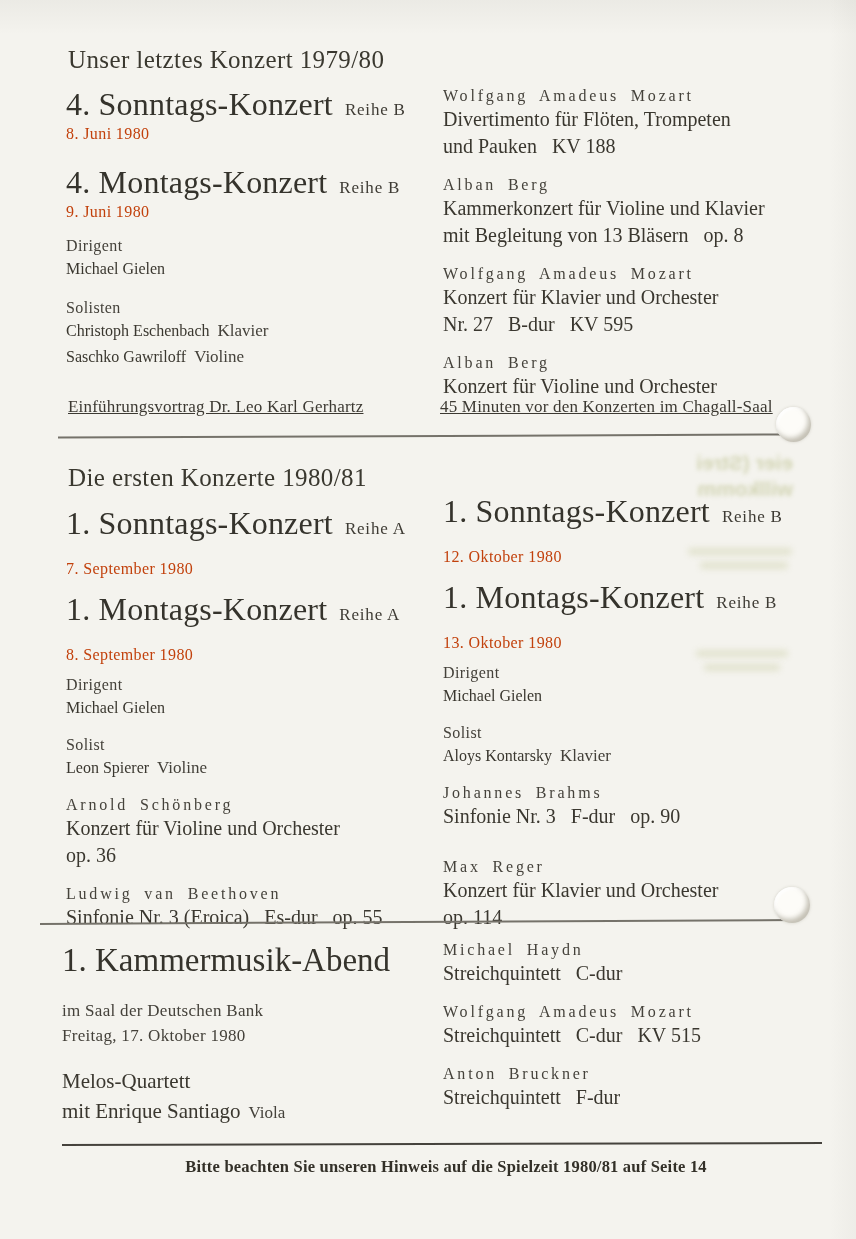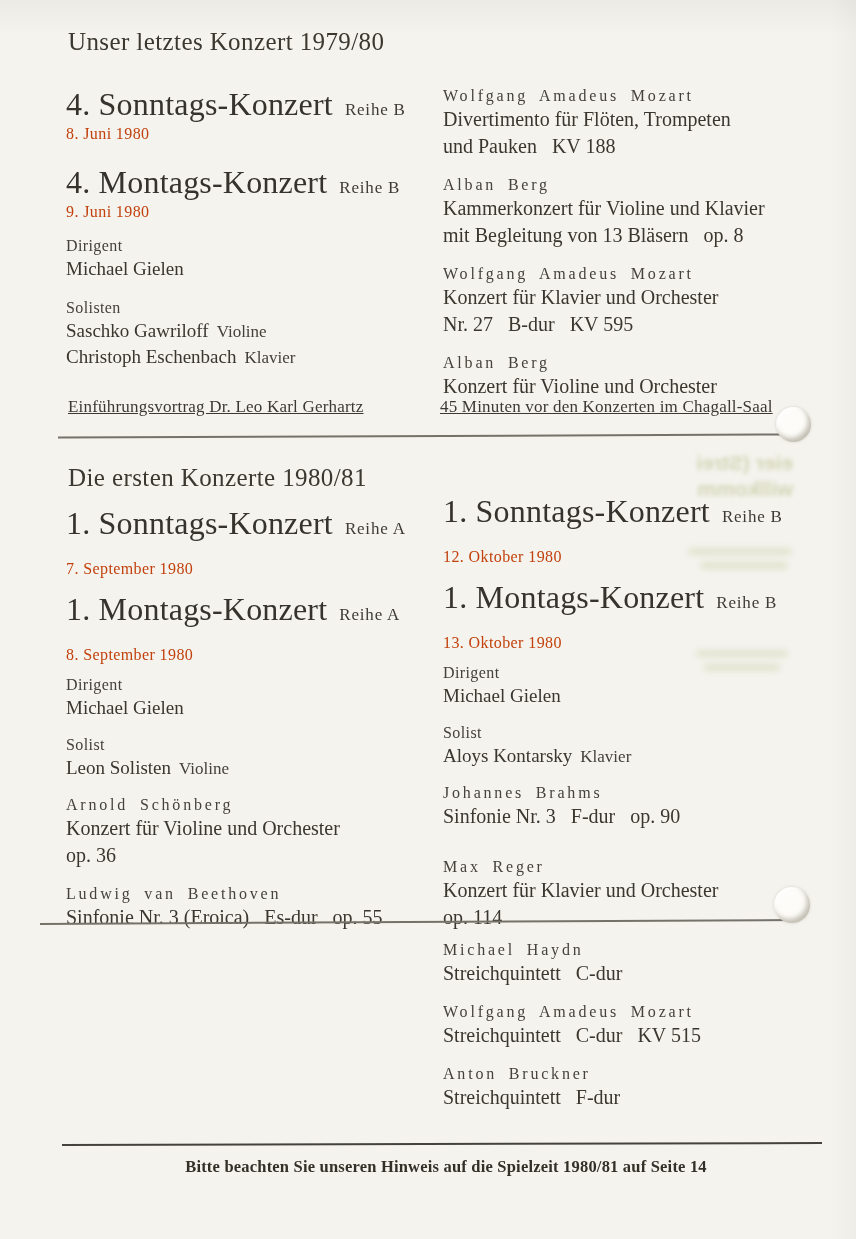--- a/index.html
+++ b/index.html
@@ -15,21 +15,21 @@
   .scan-top{position:absolute;left:0;top:0;width:100%;height:34px;
     background:linear-gradient(180deg,rgba(120,118,110,.07),rgba(120,118,110,0));}
   .scan-right{position:absolute;right:0;top:0;width:26px;height:100%;
     background:linear-gradient(270deg,rgba(120,118,110,.05),rgba(120,118,110,0));}
   .abs{position:absolute;}
   .h-season{font-size:25px;letter-spacing:.4px;color:#3a382f;}
   .event-title{font-size:32px;color:#35332c;letter-spacing:.2px;line-height:40px;}
   .series{font-size:17px;letter-spacing:.8px;margin-left:12px;color:#3e3b34;}
   .date{font-size:16px;letter-spacing:.4px;line-height:20px;color:#c2410c;}
   .role{font-size:16px;letter-spacing:.4px;line-height:20px;color:#44413a;}
-  .person{font-size:19px;line-height:26px;color:#3a372f;}
+  .person{font-size:16px;line-height:26px;color:#3a372f;}
   .instr{font-size:17px;margin-left:8px;color:#44413a;}
   .composer{font-size:16px;letter-spacing:2.8px;word-spacing:5px;line-height:20px;color:#45423b;}
   .workline{font-size:20px;line-height:27px;white-space:pre-wrap;color:#3a372f;}
   .work{margin-bottom:15px;}
   .mt2{margin-top:16px}.mt10{margin-top:10px}.mt14{margin-top:14px}.mt16{margin-top:16px}.mt18{margin-top:18px}
   .rule{position:absolute;height:1.5px;background:#75726a;}
   .rule-dark{position:absolute;height:2px;background:#45423c;}
   .lecture{font-size:17px;letter-spacing:.2px;color:#3c3932;text-decoration:underline;}
   .footer-note{font-size:16.5px;font-weight:bold;letter-spacing:.2px;color:#333028;text-align:center;}
   .hole{position:absolute;border-radius:50%;background:#fdfcf8;
@@ -41,42 +41,42 @@
   .venue-line{font-size:17px;line-height:25px;letter-spacing:.3px;color:#44413a;}
   .chamber-title{font-size:33px;line-height:44px;color:#35332c;}
 </style>
 </head>
 <body>
 
 <div class="page">
   <div class="scan-top"></div>
   <div class="scan-right"></div>
 
-  <div class="abs h-season" style="left:68px;top:28px;">Unser letztes Konzert 1979/80</div>
+  <div class="abs h-season" style="left:68px;top:46px;">Unser letztes Konzert 1979/80</div>
 
   <div class="abs" style="left:66px;top:84px;width:378px;">
     <div>
       <span class="event-title">4. Sonntags-Konzert</span><span class="series">Reihe B</span>
     </div>
     <div class="date">8. Juni 1980</div>
 
     <div class="mt18">
       <span class="event-title">4. Montags-Konzert</span><span class="series">Reihe B</span>
     </div>
     <div class="date">9. Juni 1980</div>
 
     <div class="role mt14">Dirigent</div>
     <div class="person">Michael Gielen</div>
 
     <div class="role mt16">Solisten</div>
     <div>
+      <span class="person">Christoph Eschenbach</span><span class="instr">Klavier</span>
+    </div>
+    <div>
       <span class="person">Saschko Gawriloff</span><span class="instr">Violine</span>
-    </div>
-    <div>
-      <span class="person">Christoph Eschenbach</span><span class="instr">Klavier</span>
     </div>
   </div>
 
   <div class="abs" style="left:443px;top:86px;width:400px;">
     <div class="work">
       <div class="composer">Wolfgang Amadeus Mozart</div>
       <div class="workline">Divertimento für Flöten, Trompeten</div>
       <div class="workline">und Pauken   KV 188</div>
     </div>
     <div class="work">
@@ -122,21 +122,21 @@
     <div class="mt10">
       <span class="event-title">1. Montags-Konzert</span><span class="series">Reihe A</span>
     </div>
     <div class="date mt2">8. September 1980</div>
 
     <div class="role mt10">Dirigent</div>
     <div class="person">Michael Gielen</div>
 
     <div class="role mt14">Solist</div>
     <div>
-      <span class="person">Leon Solisten</span><span class="instr">Violine</span>
+      <span class="person">Leon Spierer</span><span class="instr">Violine</span>
     </div>
 
     <div class="work mt14">
       <div class="composer">Arnold Schönberg</div>
       <div class="workline">Konzert für Violine und Orchester</div>
       <div class="workline">op. 36</div>
     </div>
     <div class="work">
       <div class="composer">Ludwig van Beethoven</div>
       <div class="workline">Sinfonie Nr. 3 (Eroica)   Es-dur   op. 55</div>
@@ -168,20 +168,29 @@
     <div class="work" style="margin-top:27px;">
       <div class="composer">Max Reger</div>
       <div class="workline">Konzert für Klavier und Orchester</div>
       <div class="workline">op. 114</div>
     </div>
   </div>
 
   <div class="rule" style="left:40px;top:921px;width:756px;transform:rotate(-0.3deg);"></div>
   <div class="hole" style="left:774px;top:887px;width:36px;height:36px;"></div>
 
+  <div class="abs" style="left:62px;top:938px;width:378px;">
+    <div class="chamber-title">1. Kammermusik-Abend</div>
+    <div class="venue-line mt2">im Saal der Deutschen Bank</div>
+    <div class="venue-line">Freitag, 17. Oktober 1980</div>
+    <div class="person mt18" style="font-size:21px;line-height:30px;">Melos-Quartett</div>
+    <div>
+      <span class="person" style="font-size:21px;line-height:30px;">mit Enrique Santiago</span><span class="instr">Viola</span>
+    </div>
+  </div>
 
   <div class="abs" style="left:443px;top:940px;width:400px;">
     <div class="work">
       <div class="composer">Michael Haydn</div>
       <div class="workline">Streichquintett   C-dur</div>
     </div>
     <div class="work">
       <div class="composer">Wolfgang Amadeus Mozart</div>
       <div class="workline">Streichquintett   C-dur   KV 515</div>
     </div>

